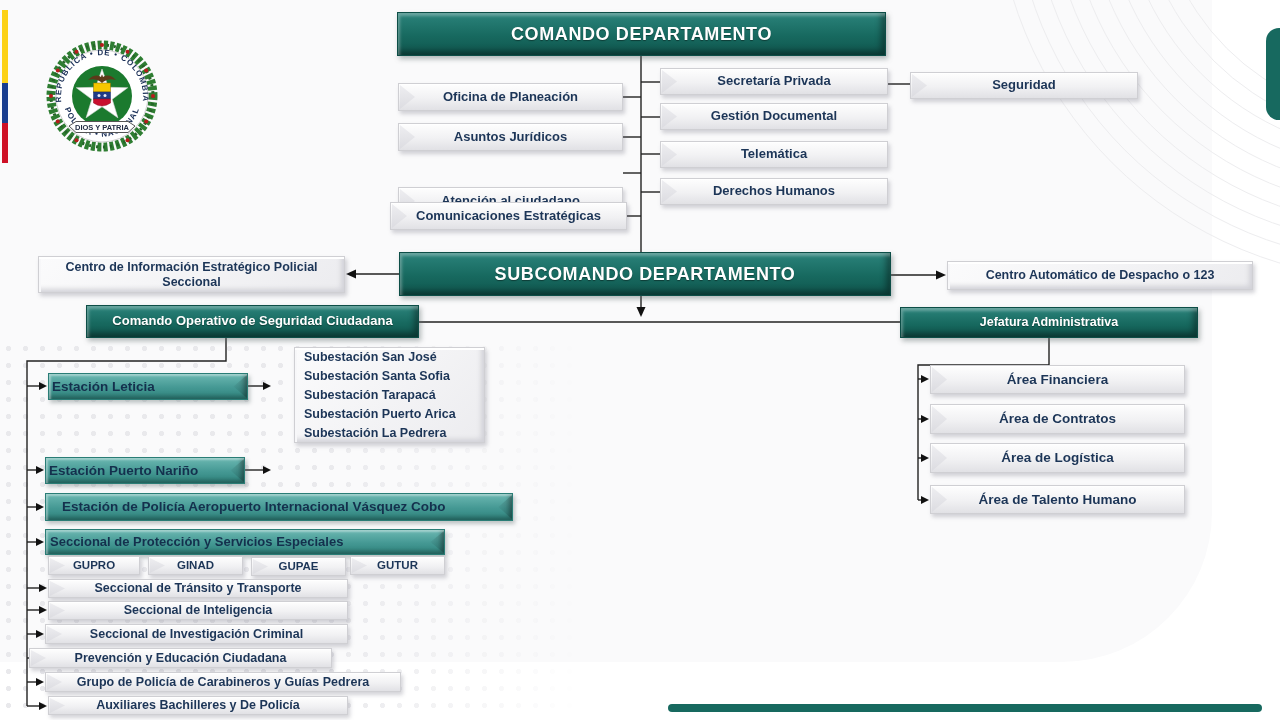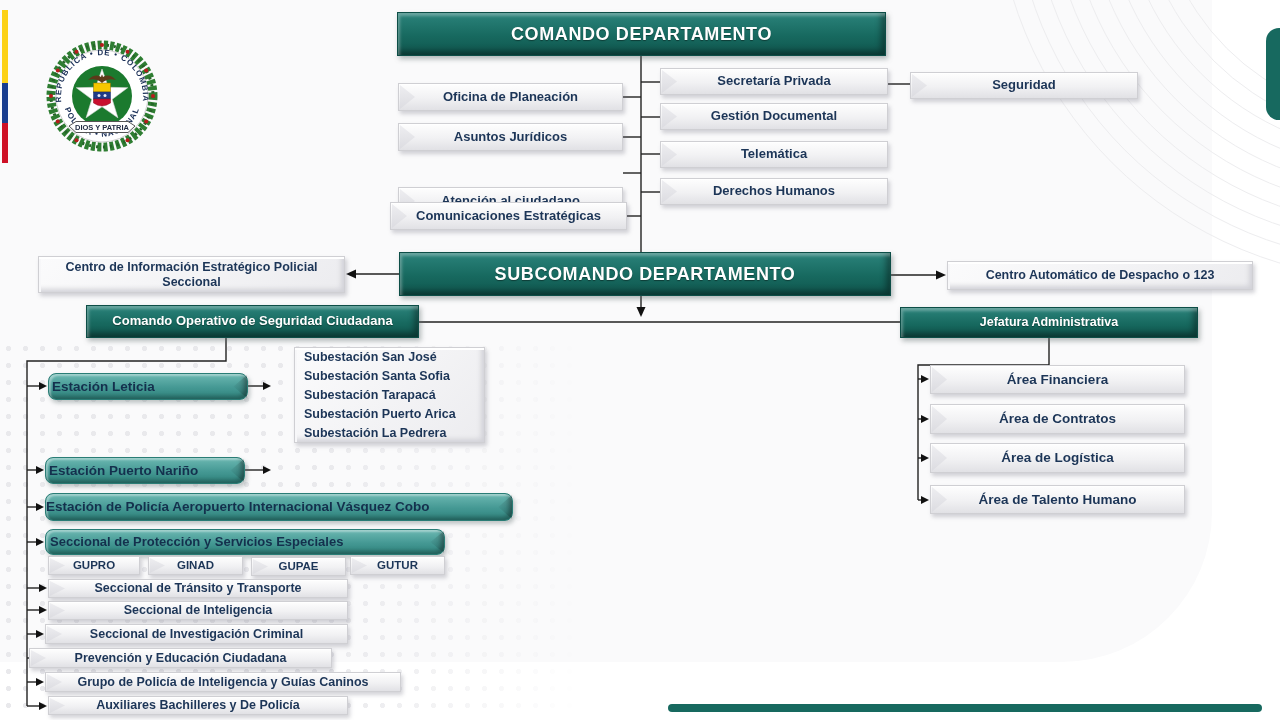--- a/index.html
+++ b/index.html
@@ -63,21 +63,21 @@
   .tlight{
     background:linear-gradient(180deg,#6cb8b2 0%,#449893 55%,#2f837c 100%);
     color:#14304d;border:1px solid #2a7d76;
     box-shadow:inset 2px 2px 2px rgba(255,255,255,.38), inset -3px -3px 4px rgba(0,0,0,.28), 2px 3px 4px rgba(100,115,115,.4);
   }
   .tlight::after{
     content:"";position:absolute;right:0;top:1px;bottom:1px;width:16px;
     background:linear-gradient(270deg,rgba(0,0,0,.20),rgba(0,0,0,0));
     clip-path:polygon(100% 0,15% 50%,100% 100%);
   }
-  .leftalign{justify-content:flex-start;text-align:left;border-radius:8px;}
+  .leftalign{justify-content:flex-start;text-align:left;}
   .list{flex-direction:column;align-items:flex-start;justify-content:center;padding-left:9px;text-align:left;margin-left:21px;}
   .f18{font-size:18px;letter-spacing:.6px;}
   .f135{font-size:13.5px;}
   .f13{font-size:13px;}
   .f125{font-size:12.5px;}
   .f115{font-size:11.5px;}
   .logo{position:absolute;left:44px;top:38px;width:116px;height:116px;z-index:2;}
 </style>
 </head>
 <body>
@@ -255,34 +255,34 @@
   <div class="box frame list f125" style="left:273px;top:347px;width:191px;height:96px;line-height:19px;">
     <div>Subestación San José</div>
     <div>Subestación Santa Sofia</div>
     <div>Subestación Tarapacá</div>
     <div>Subestación Puerto Arica</div>
     <div>Subestación La Pedrera</div>
   </div>
 
   <div class="box tlight leftalign f135" style="left:45px;top:457px;width:200px;height:27px;padding-left:3px;">Estación Puerto Nariño</div>
 
-  <div class="box tlight leftalign f135" style="left:45px;top:493px;width:468px;height:28px;padding-left:0;">Estación de Policía Aeropuerto Internacional Vásquez Cobo</div>
+  <div class="box tlight leftalign f135" style="left:45px;top:493px;width:468px;height:28px;padding-left:16px;">Estación de Policía Aeropuerto Internacional Vásquez Cobo</div>
 
   <div class="box tlight leftalign f13" style="left:45px;top:529px;width:400px;height:26px;padding-left:4px;">Seccional de Protección y Servicios Especiales</div>
 
   <div class="box gbox chev f115" style="left:48px;top:556px;width:92px;height:19px;">GUPRO</div>
   <div class="box gbox chev f115" style="left:148px;top:556px;width:95px;height:19px;">GINAD</div>
   <div class="box gbox chev f115" style="left:251px;top:557px;width:95px;height:19px;">GUPAE</div>
   <div class="box gbox chev f115" style="left:350px;top:556px;width:95px;height:19px;">GUTUR</div>
 
   <div class="box gbox chev f125" style="left:48px;top:579px;width:300px;height:19px;">Seccional de Tránsito y Transporte</div>
   <div class="box gbox chev f125" style="left:48px;top:601px;width:300px;height:19px;">Seccional de Inteligencia</div>
   <div class="box gbox chev f125" style="left:45px;top:624px;width:303px;height:20px;">Seccional de Investigación Criminal</div>
   <div class="box gbox chev f125" style="left:29px;top:648px;width:303px;height:20px;">Prevención y Educación Ciudadana</div>
-  <div class="box gbox chev f125" style="left:45px;top:672px;width:356px;height:20px;">Grupo de Policía de Inteligencia y Guías Caninos</div>
+  <div class="box gbox chev f125" style="left:45px;top:672px;width:356px;height:20px;">Grupo de Policía de Carabineros y Guías Pedrera</div>
   <div class="box gbox chev f125" style="left:48px;top:696px;width:300px;height:19px;">Auxiliares Bachilleres y De Policía</div>
 
   <div class="box gbox chev f135" style="left:930px;top:365px;width:255px;height:29px;">Área Financiera</div>
   <div class="box gbox chev f135" style="left:930px;top:404px;width:255px;height:30px;">Área de Contratos</div>
   <div class="box gbox chev f135" style="left:930px;top:443px;width:255px;height:30px;">Área de Logística</div>
   <div class="box gbox chev f135" style="left:930px;top:485px;width:255px;height:29px;">Área de Talento Humano</div>
 
 </div>
 
 </body></html>

